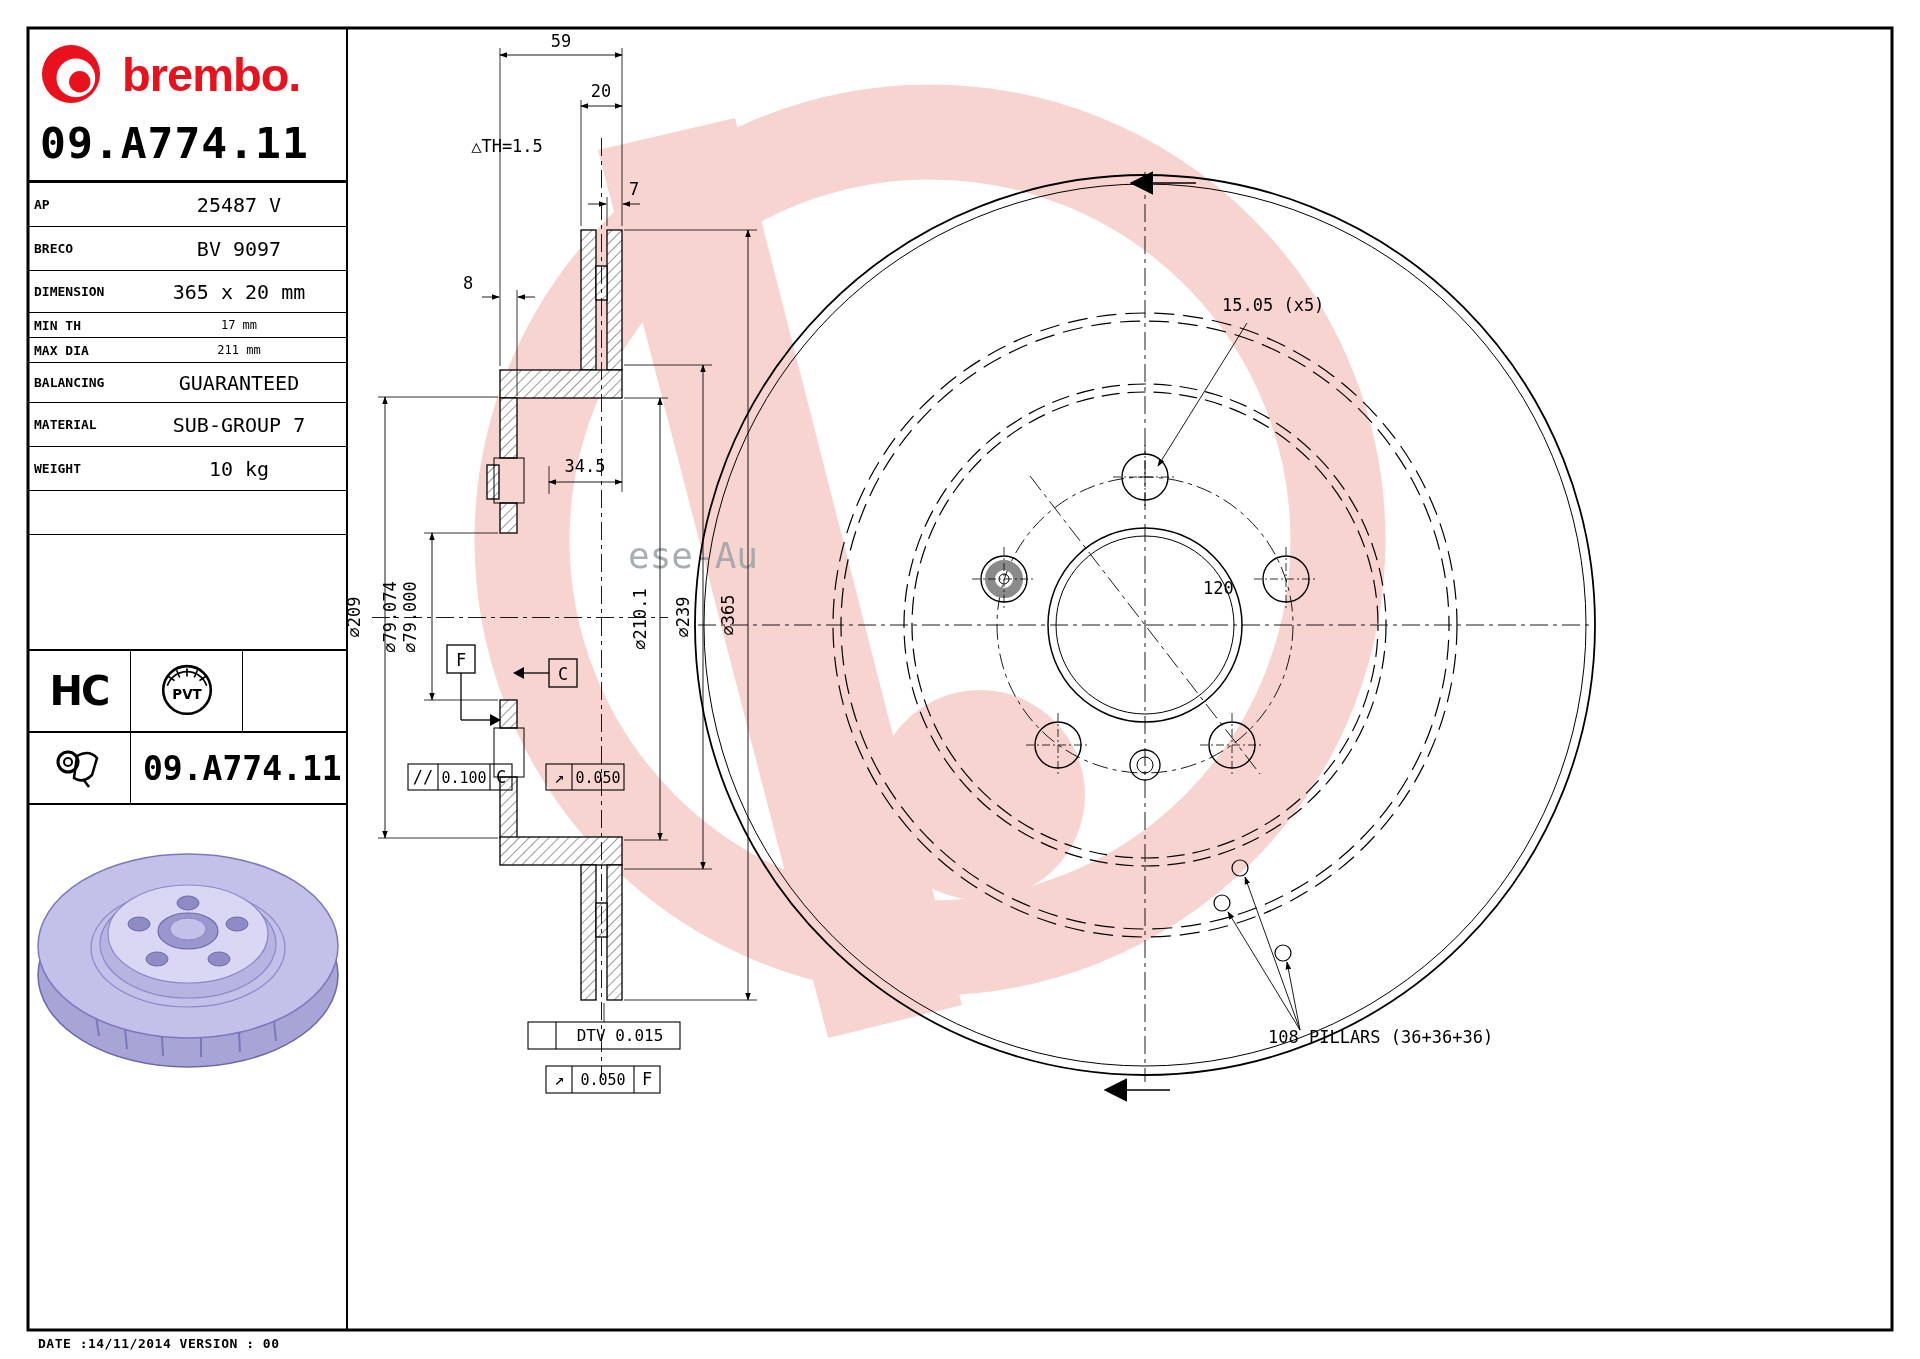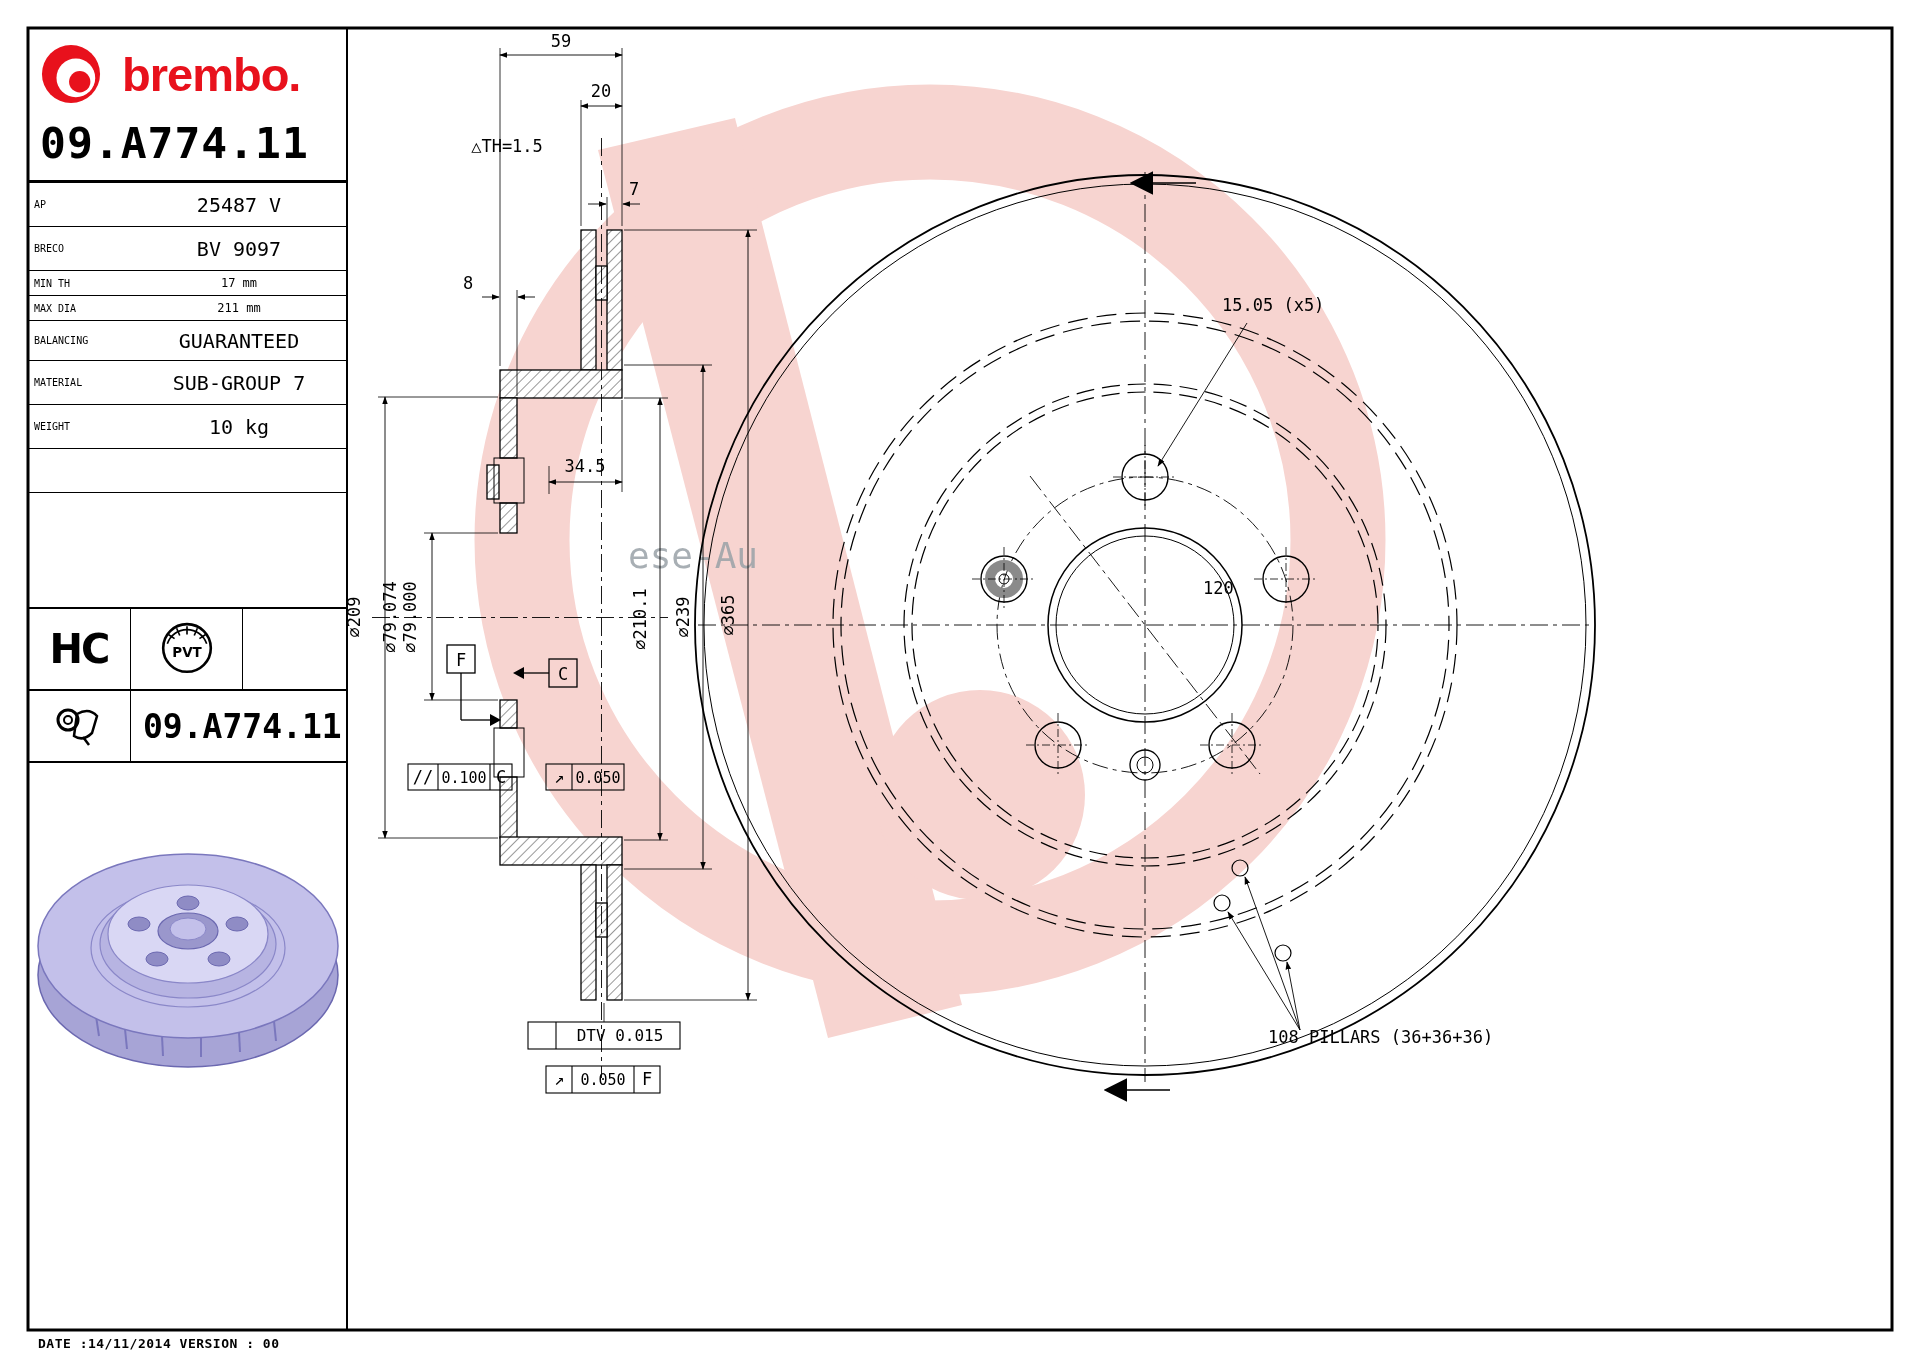--- a/index.html
+++ b/index.html
@@ -10,21 +10,21 @@
   }
   #drawing{position:absolute;left:0;top:0;z-index:1;}
   
   .panel{position:absolute;left:28px;top:28px;width:319px;height:1302px;z-index:2;}
   .logo-row{height:86px;display:flex;align-items:center;gap:20px;padding:6px 6px 0 12px;box-sizing:border-box;}
   .wordmark{font-family:"Liberation Sans",sans-serif;font-weight:bold;font-size:47px;color:#e8111c;letter-spacing:-1px;}
   .pn-main{font-size:43px;font-weight:bold;letter-spacing:1px;padding:4px 0 12px 12px;}
   .spec{border-top:3px solid #000;}
   .srow{display:grid;grid-template-columns:103px 1fr;border-bottom:1.5px solid #000;align-items:center;box-sizing:border-box;}
   .h44{height:44px;} .h42{height:42px;} .h25{height:25px;} .h40{height:40px;}
-  .srow .lab{font-size:10px;font-weight:normal;padding-left:6px;}
+  .srow .lab{font-size:13px;font-weight:bold;padding-left:6px;}
   .srow .val{font-size:20px;text-align:center;}
   .srow.h25 .val{font-size:12px;}
   .gap{height:114px;}
   .badges{display:grid;grid-template-columns:103px 112px 1fr;height:84px;border-top:2px solid #000;border-bottom:2px solid #000;box-sizing:border-box;}
   .badges .cell{display:flex;align-items:center;justify-content:center;border-right:1.5px solid #000;}
   .badges .cell:last-child{border-right:none;}
   .hc{font-family:"DejaVu Sans",sans-serif;font-weight:800;font-size:40px;letter-spacing:-2px;}
   .iconrow{display:grid;grid-template-columns:103px 1fr;height:72px;border-bottom:2px solid #000;box-sizing:border-box;}
   .iconrow .icell{display:flex;align-items:center;justify-content:center;border-right:1.5px solid #000;}
   .pn2{font-size:33px;font-weight:bold;display:flex;align-items:center;padding-left:12px;}
@@ -279,20 +279,24 @@
 
   <div class="spec">
     <div class="srow h44">
       <span class="lab">AP</span>
       <span class="val">25487 V</span>
     </div>
     <div class="srow h44">
       <span class="lab">BRECO</span>
       <span class="val">BV 9097</span>
     </div>
+    <div class="srow h42">
+      <span class="lab">DIMENSION</span>
+      <span class="val">365 x 20 mm</span>
+    </div>
     <div class="srow h25">
       <span class="lab">MIN TH</span>
       <span class="val">17 mm</span>
     </div>
     <div class="srow h25">
       <span class="lab">MAX DIA</span>
       <span class="val">211 mm</span>
     </div>
     <div class="srow h40">
       <span class="lab">BALANCING</span>

